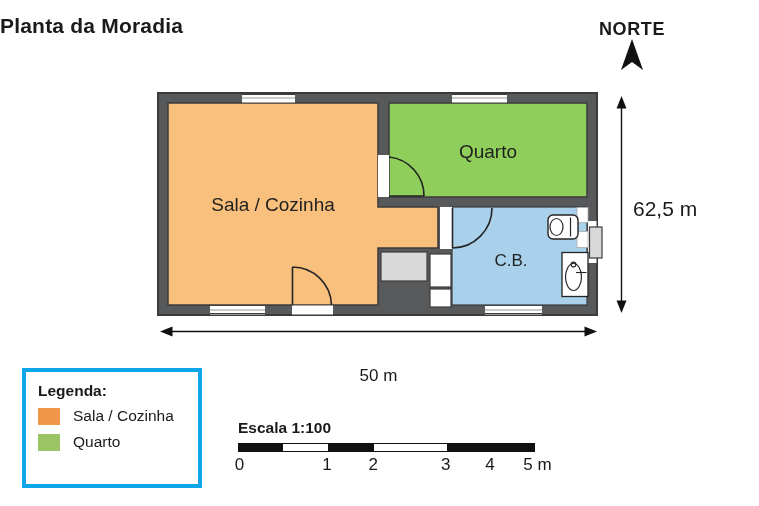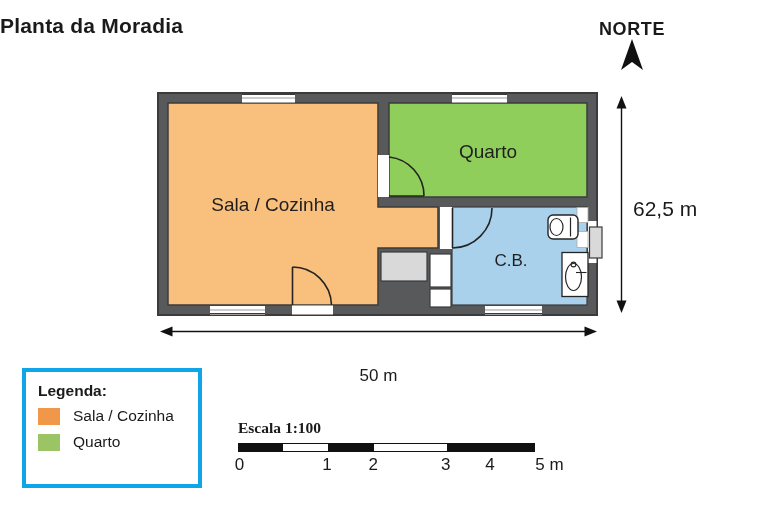--- a/index.html
+++ b/index.html
@@ -31,41 +31,41 @@
     background:#fff;border:4px solid #0ea5e9;
     padding:10px 12px 8px 12px;
   }
   #legend-title{font-size:15.5px;font-weight:bold;margin:0 0 7px 0;}
   .legend-item{display:flex;align-items:center;margin:0 0 8px 0;}
   .legend-swatch{width:22px;height:17px;margin-right:13px;flex:0 0 auto;}
   .legend-label{font-size:15.5px;white-space:nowrap;}
 
   
   #scale-block{top:419px;left:238px;width:310px;}
-  #scale-title{font-size:15.5px;font-weight:bold;margin:0 0 6px 0;font-family:Liberation Serif, serif;}
+  #scale-title{font-size:15.5px;font-weight:bold;margin:0 0 6px 0;}
   #scale-bar{
     width:295px;height:7px;border:1.5px solid #111;display:flex;
   }
   #scale-bar span{height:100%;}
   #scale-bar span:nth-child(1){width:14.9%;background:#111;}
   #scale-bar span:nth-child(2){width:15.3%;background:#fff;}
   #scale-bar span:nth-child(3){width:15.6%;background:#111;}
   #scale-bar span:nth-child(4){width:24.7%;background:#fff;}
   #scale-bar span:nth-child(5){width:29.5%;background:#111;}
   #scale-ticks{position:relative;width:295px;height:22px;margin-top:3px;}
   #scale-ticks span{
     position:absolute;top:0;transform:translateX(-50%);
     font-size:17px;white-space:nowrap;
   }
   #scale-ticks span:nth-child(1){left:0.5%;}
   #scale-ticks span:nth-child(2){left:30.2%;}
   #scale-ticks span:nth-child(3){left:45.8%;}
   #scale-ticks span:nth-child(4){left:70.4%;}
   #scale-ticks span:nth-child(5){left:85.4%;}
-  #scale-ticks span:nth-child(6){left:101.5%;margin-left:12px;}
+  #scale-ticks span:nth-child(6){left:101.5%;}
 </style>
 </head>
 <body>
 
 <div class="abs" id="page-title">Planta da Moradia</div>
 
 <div class="abs" id="norte-label">NORTE</div>
 <svg class="abs" style="top:38px;left:617px;" width="30" height="34" viewBox="0 0 30 34">
   <polygon points="15,1 26,32 15,24 4,32" fill="#111"></polygon>
 </svg>

